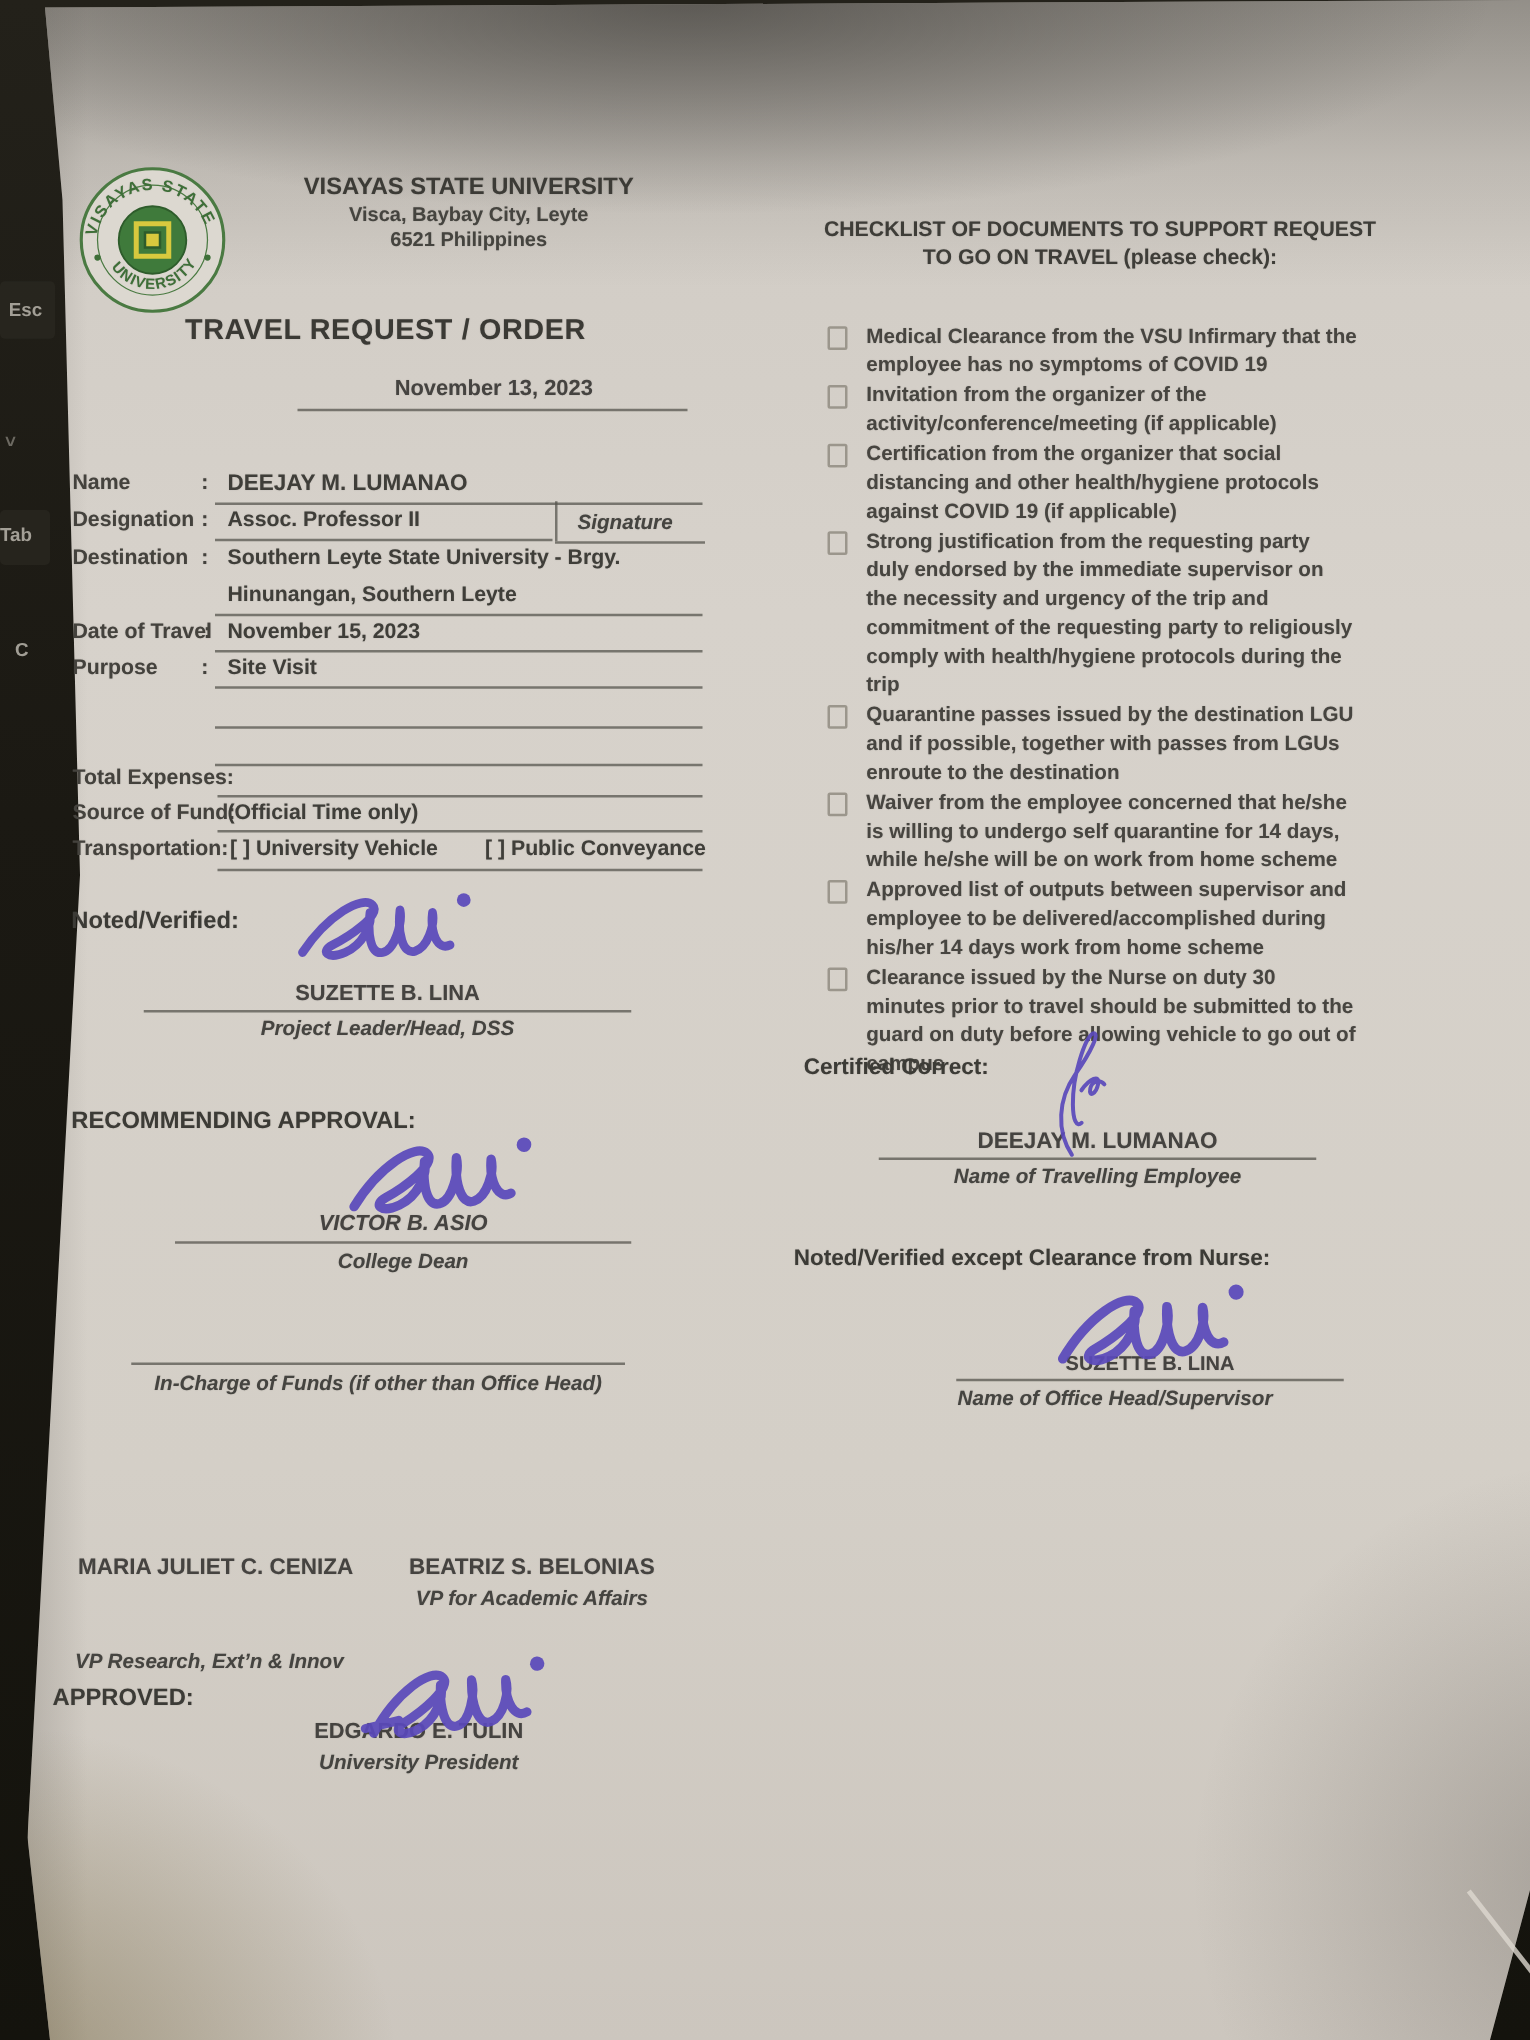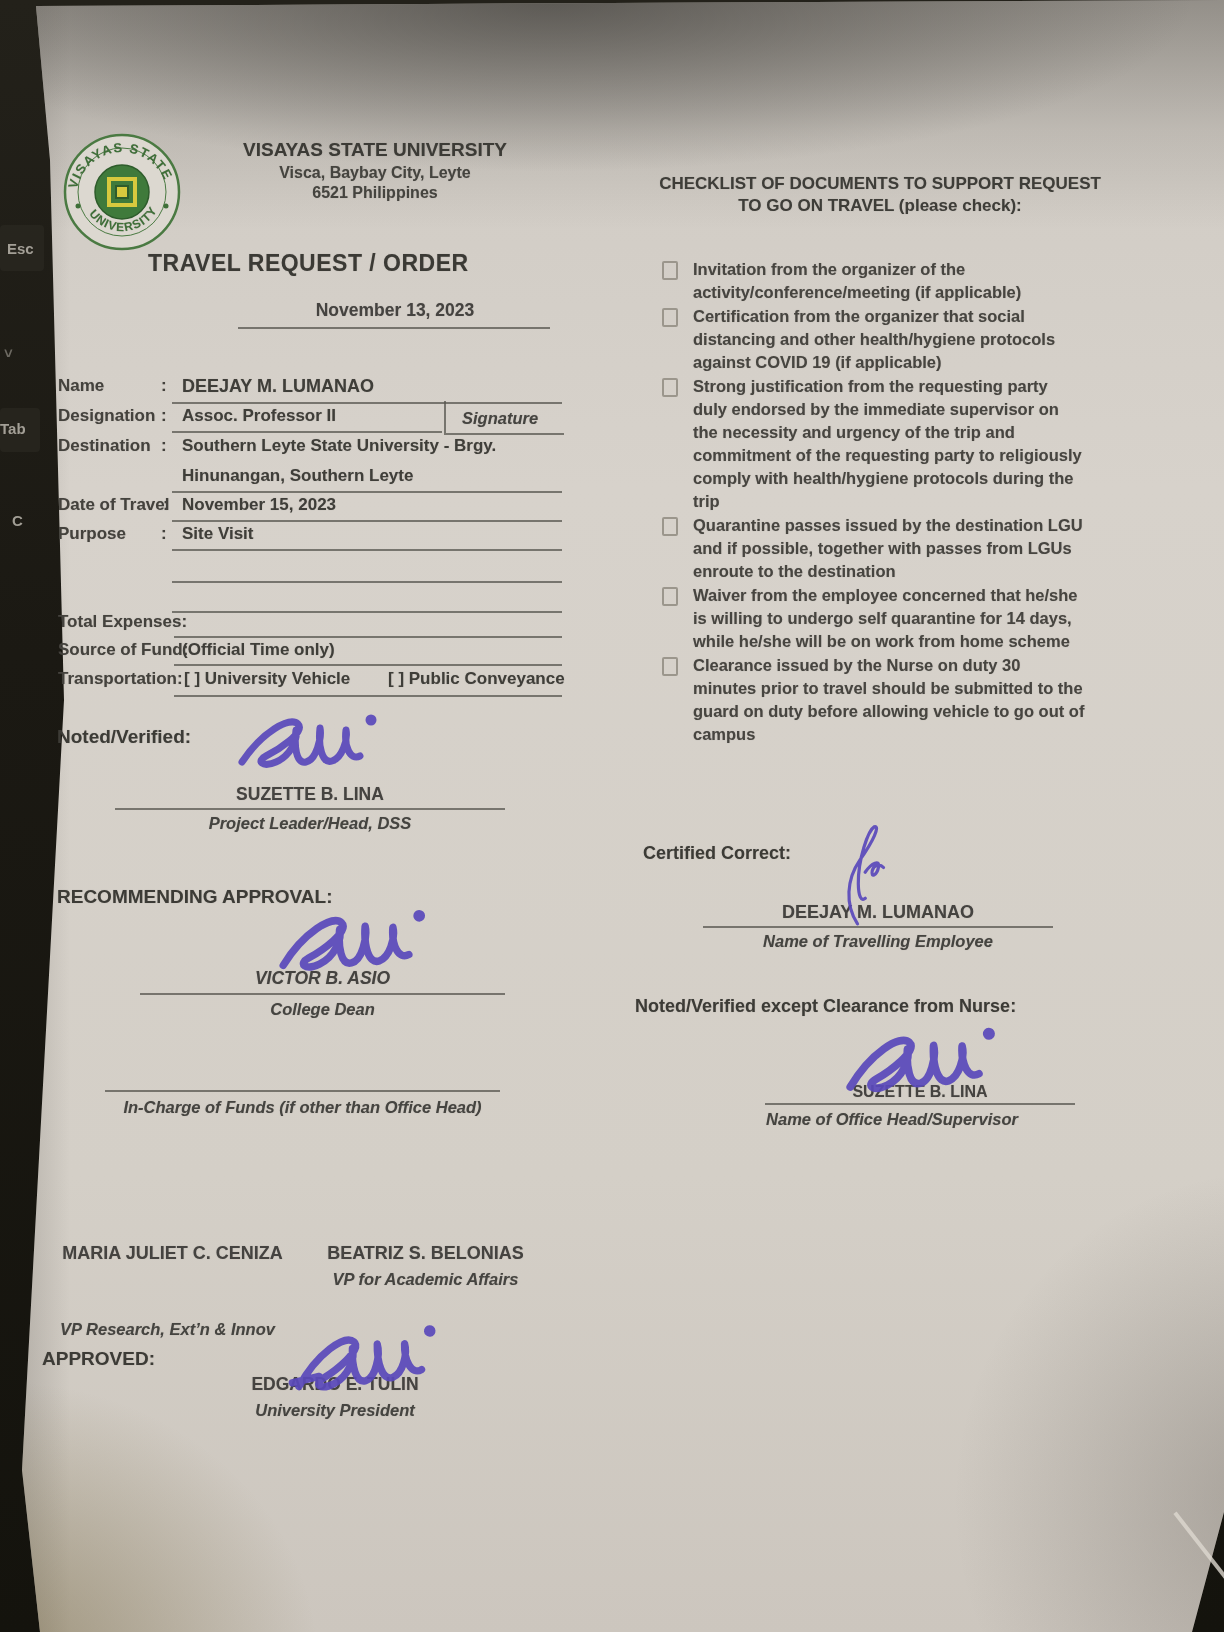--- a/index.html
+++ b/index.html
@@ -164,37 +164,45 @@
     <div class="abs ctr cap" style="left:225px;top:1401px;width:220px;">University President</div>
 
     <div class="abs ctr" style="left:645px;top:174px;width:470px;">
       <div class="b" style="font-size:17px;color:#3e3d38;">CHECKLIST OF DOCUMENTS TO SUPPORT REQUEST</div>
       <div class="b" style="font-size:17px;margin-top:2px;color:#3e3d38;">TO GO ON TRAVEL (please check):</div>
     </div>
 
     <div class="abs" style="left:662px;top:258px;width:424px;">
       <div class="chk-item">
         <span class="cb"></span>
+        <span class="chk-text">Medical Clearance from the VSU Infirmary that the employee has no symptoms of COVID 19</span>
+      </div>
+      <div class="chk-item">
+        <span class="cb"></span>
         <span class="chk-text">Invitation from the organizer of the activity/conference/meeting (if applicable)</span>
       </div>
       <div class="chk-item">
         <span class="cb"></span>
         <span class="chk-text">Certification from the organizer that social distancing and other health/hygiene protocols against COVID 19 (if applicable)</span>
       </div>
       <div class="chk-item">
         <span class="cb"></span>
         <span class="chk-text">Strong justification from the requesting party duly endorsed by the immediate supervisor on the necessity and urgency of the trip and commitment of the requesting party to religiously comply with health/hygiene protocols during the trip</span>
       </div>
       <div class="chk-item">
         <span class="cb"></span>
         <span class="chk-text">Quarantine passes issued by the destination LGU and if possible, together with passes from LGUs enroute to the destination</span>
       </div>
       <div class="chk-item">
         <span class="cb"></span>
         <span class="chk-text">Waiver from the employee concerned that he/she is willing to undergo self quarantine for 14 days, while he/she will be on work from home scheme</span>
+      </div>
+      <div class="chk-item">
+        <span class="cb"></span>
+        <span class="chk-text">Approved list of outputs between supervisor and employee to be delivered/accomplished during his/her 14 days work from home scheme</span>
       </div>
       <div class="chk-item">
         <span class="cb"></span>
         <span class="chk-text">Clearance issued by the Nurse on duty 30 minutes prior to travel should be submitted to the guard on duty before allowing vehicle to go out of campus</span>
       </div>
     </div>
 
     <div class="abs b" style="left:643px;top:843px;font-size:18px;color:#3c3b36;">Certified Correct:</div>
     <svg class="abs sig" style="left:822px;top:818px;transform:rotate(4deg);" width="80" height="112" viewBox="0 0 74 112">
       <path stroke-width="3.2" d="M36 106 C22 88 22 62 34 42 C46 22 52 6 46 8 C40 12 32 42 34 66 C35 78 38 84 42 80"></path>

